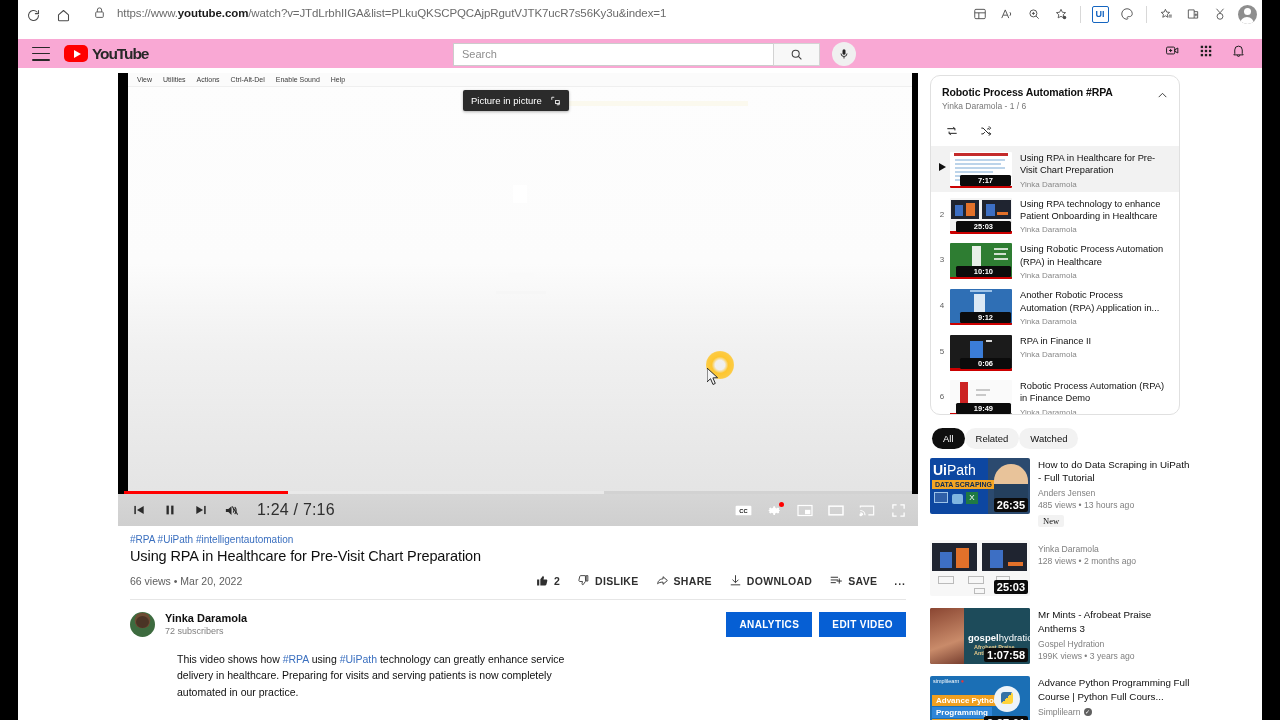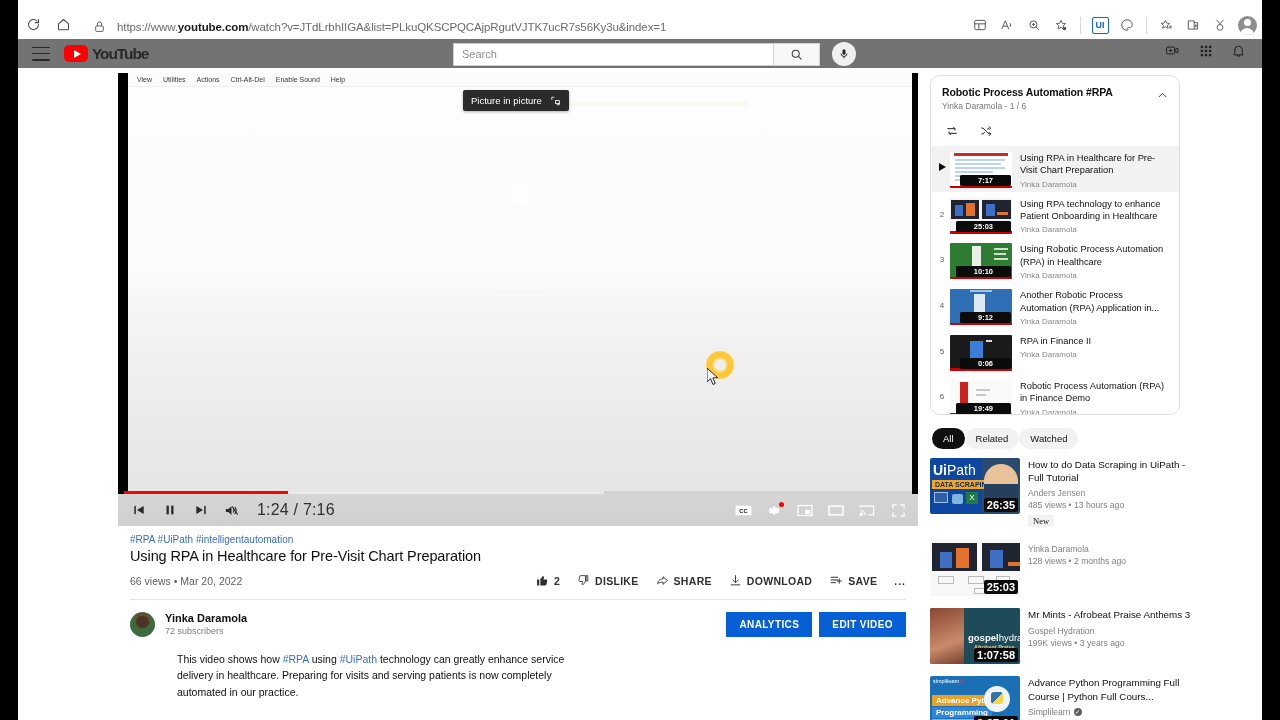--- a/index.html
+++ b/index.html
@@ -6,21 +6,21 @@
   html, body {
     width: 1280px; height: 720px;
     font-family: "Liberation Sans", sans-serif;
     background: #000; overflow: hidden;
   }
   .screen { position: relative; width: 1280px; height: 720px; background: #000; }
 
   
   .browser-bar {
     position: absolute; left: 18px; top: 0; width: 1244px; height: 39px;
-    background: #ffffff; display: flex; align-items: flex-end; gap: 0px;
+    background: #ffffff; display: flex; align-items: flex-start; gap: 0px;
   }
   .nav-btn {
     width: 30px; height: 30px; display: flex; align-items: center;
     justify-content: center; color: #4a4a4a; flex: none;
   }
   .nav-btn svg { display: block; }
   .omnibox {
     flex: 1; height: 25px; margin: 0 10px 0 6px; background: #fff;
     border-radius: 13px; display: flex; align-items: center; padding: 0 8px;
     border: 1px solid #ffffff;
@@ -55,21 +55,21 @@
     background: #fff; left: 2.5px; top: 12px;
   }
 
   
   .yt-page {
     position: absolute; left: 18px; top: 39px; width: 1244px; height: 681px;
     background: #fff; overflow: hidden;
   }
   .yt-header {
     height: 29px; display: flex; align-items: center; padding: 0 12px;
-    background: #737373; position: relative;
+    background: #f9a8d4; position: relative;
   }
   .hamburger { width: 18px; height: 14px; display: flex; flex-direction: column;
     justify-content: space-between; margin-left: 2px; margin-right: 14px; }
   .hamburger span { display: block; height: 1.6px; background: #282828; border-radius: 1px; }
   .yt-logo { display: flex; align-items: center; gap: 4px; }
   .yt-play {
     width: 24px; height: 17px; background: #ff0000; border-radius: 5px;
     display: flex; align-items: center; justify-content: center;
   }
   .yt-play::after {
@@ -273,21 +273,21 @@
 
   .chips { display: flex; gap: 0; margin: 13px 0 9px 2px; }
   .chip {
     font-size: 9.5px; padding: 5px 11px; border-radius: 12px; background: #f2f2f2;
     color: #0f0f0f; font-weight: 500;
   }
   .chip.on { background: #0f0f0f; color: #fff; }
 
   .rec-item { display: flex; margin-bottom: 12px; }
   .rec-thumb {
-    width: 90px; height: 56px; flex: none; border-radius: 2px; overflow: hidden;
+    width: 100px; height: 56px; flex: none; border-radius: 2px; overflow: hidden;
     position: relative;
   }
   .rec-dur {
     position: absolute; right: 2px; bottom: 2px; background: #0b0b0b; color: #fff;
     font-size: 11px; padding: 1px 3px; border-radius: 2px; font-weight: 600;
   }
   .rec-txt { padding-left: 8px; min-width: 0; }
   .rec-title {
     font-size: 9.8px; color: #0f0f0f; font-weight: 500; line-height: 1.35;
     display: -webkit-box; -webkit-line-clamp: 2; -webkit-box-orient: vertical; overflow: hidden;

